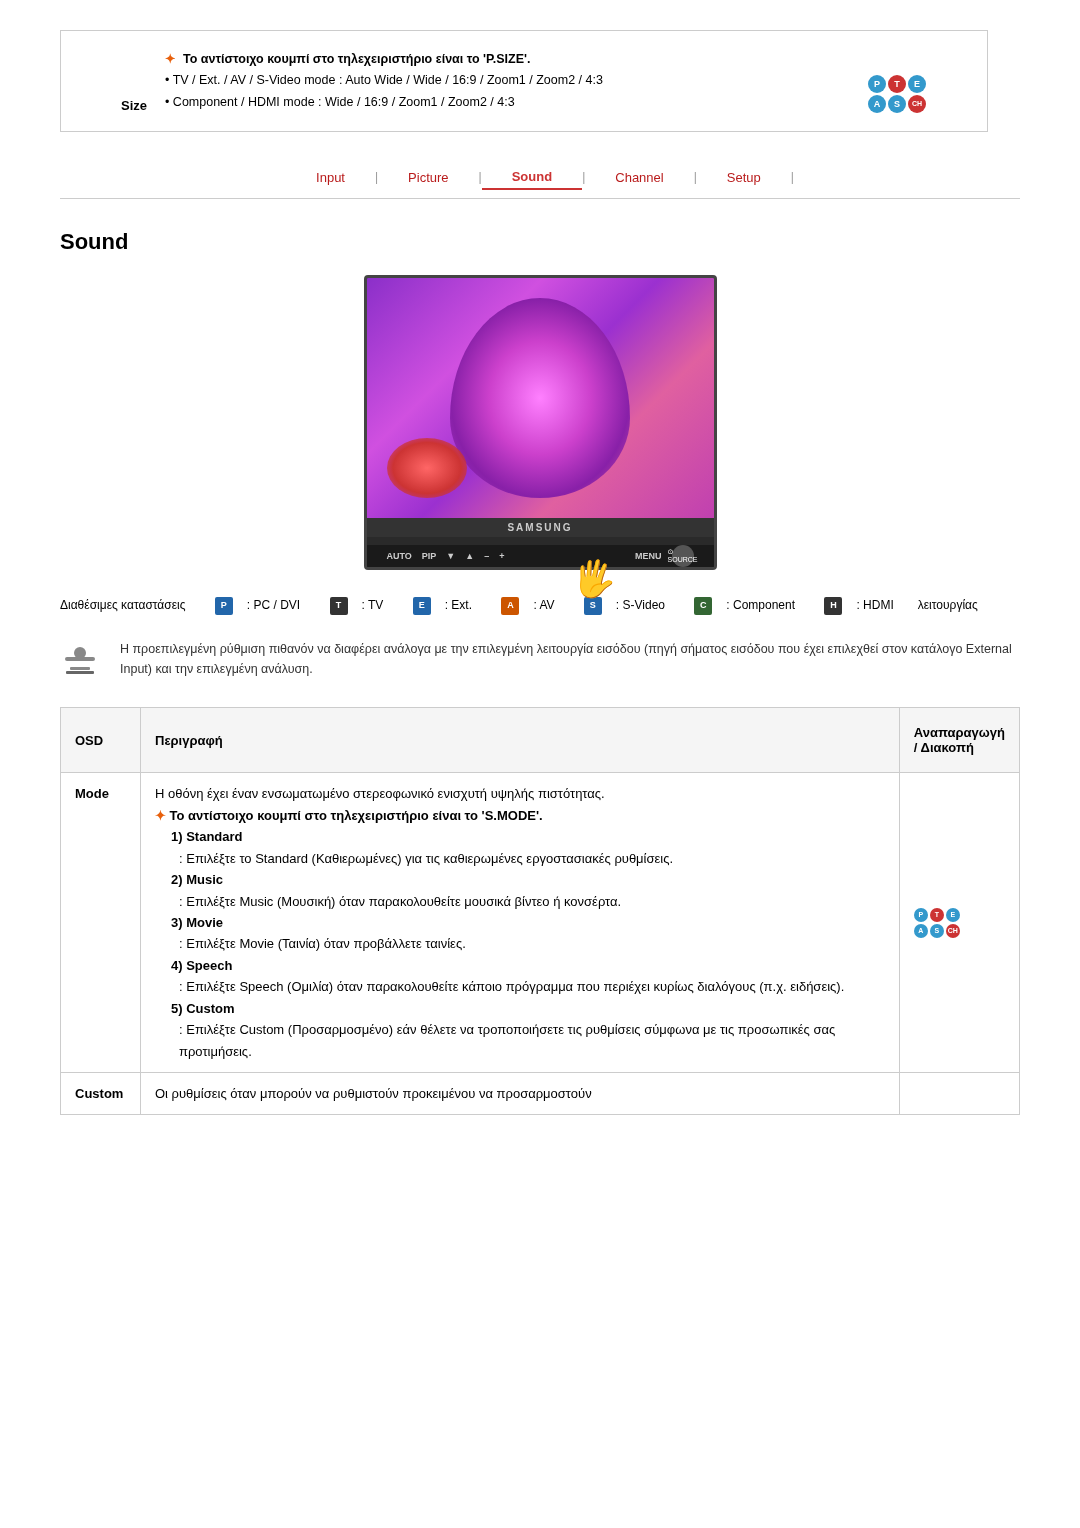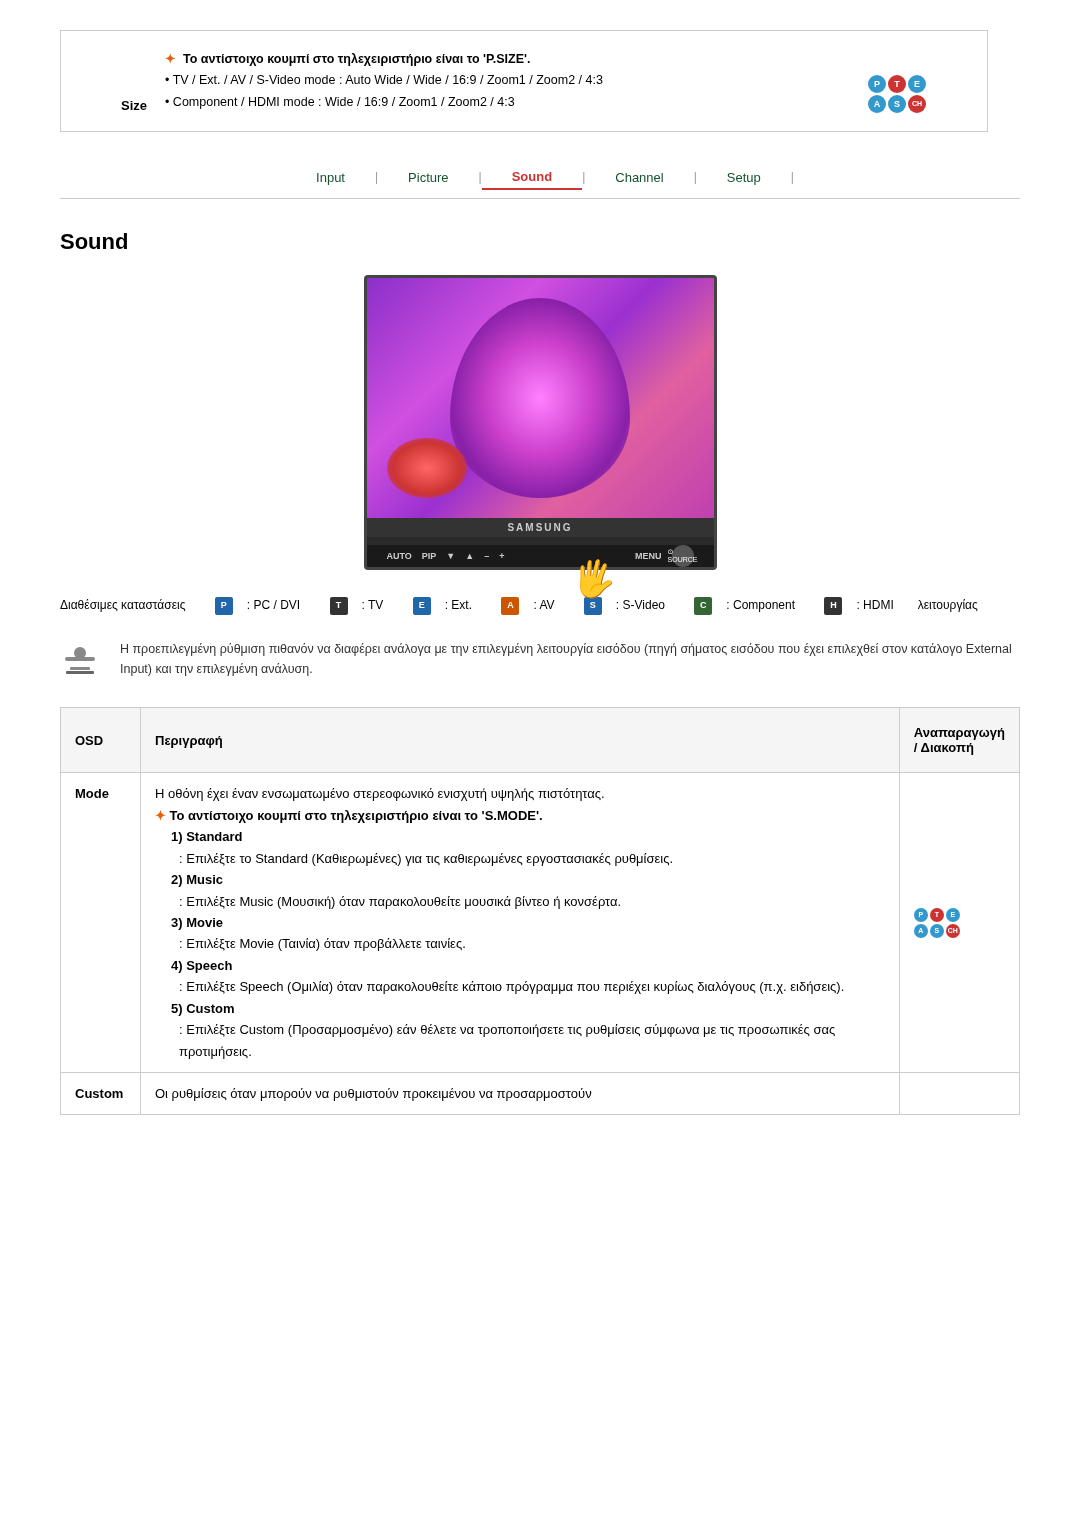--- a/index.html
+++ b/index.html
@@ -73,21 +73,21 @@
     .nav-bar {
       display: flex;
       justify-content: center;
       align-items: center;
       padding: 15px 0 8px 0;
       margin: 18px 60px 0 60px;
       gap: 0;
     }
     .nav-item {
       font-size: 13px;
-      color: #14532d;
+      color: #b91c1c;
       padding: 4px 30px;
       cursor: pointer;
       position: relative;
     }
     .nav-item.active {
       color: #cc3333;
       font-weight: bold;
       border-bottom: 2px solid #cc3333;
     }
     .nav-separator {

